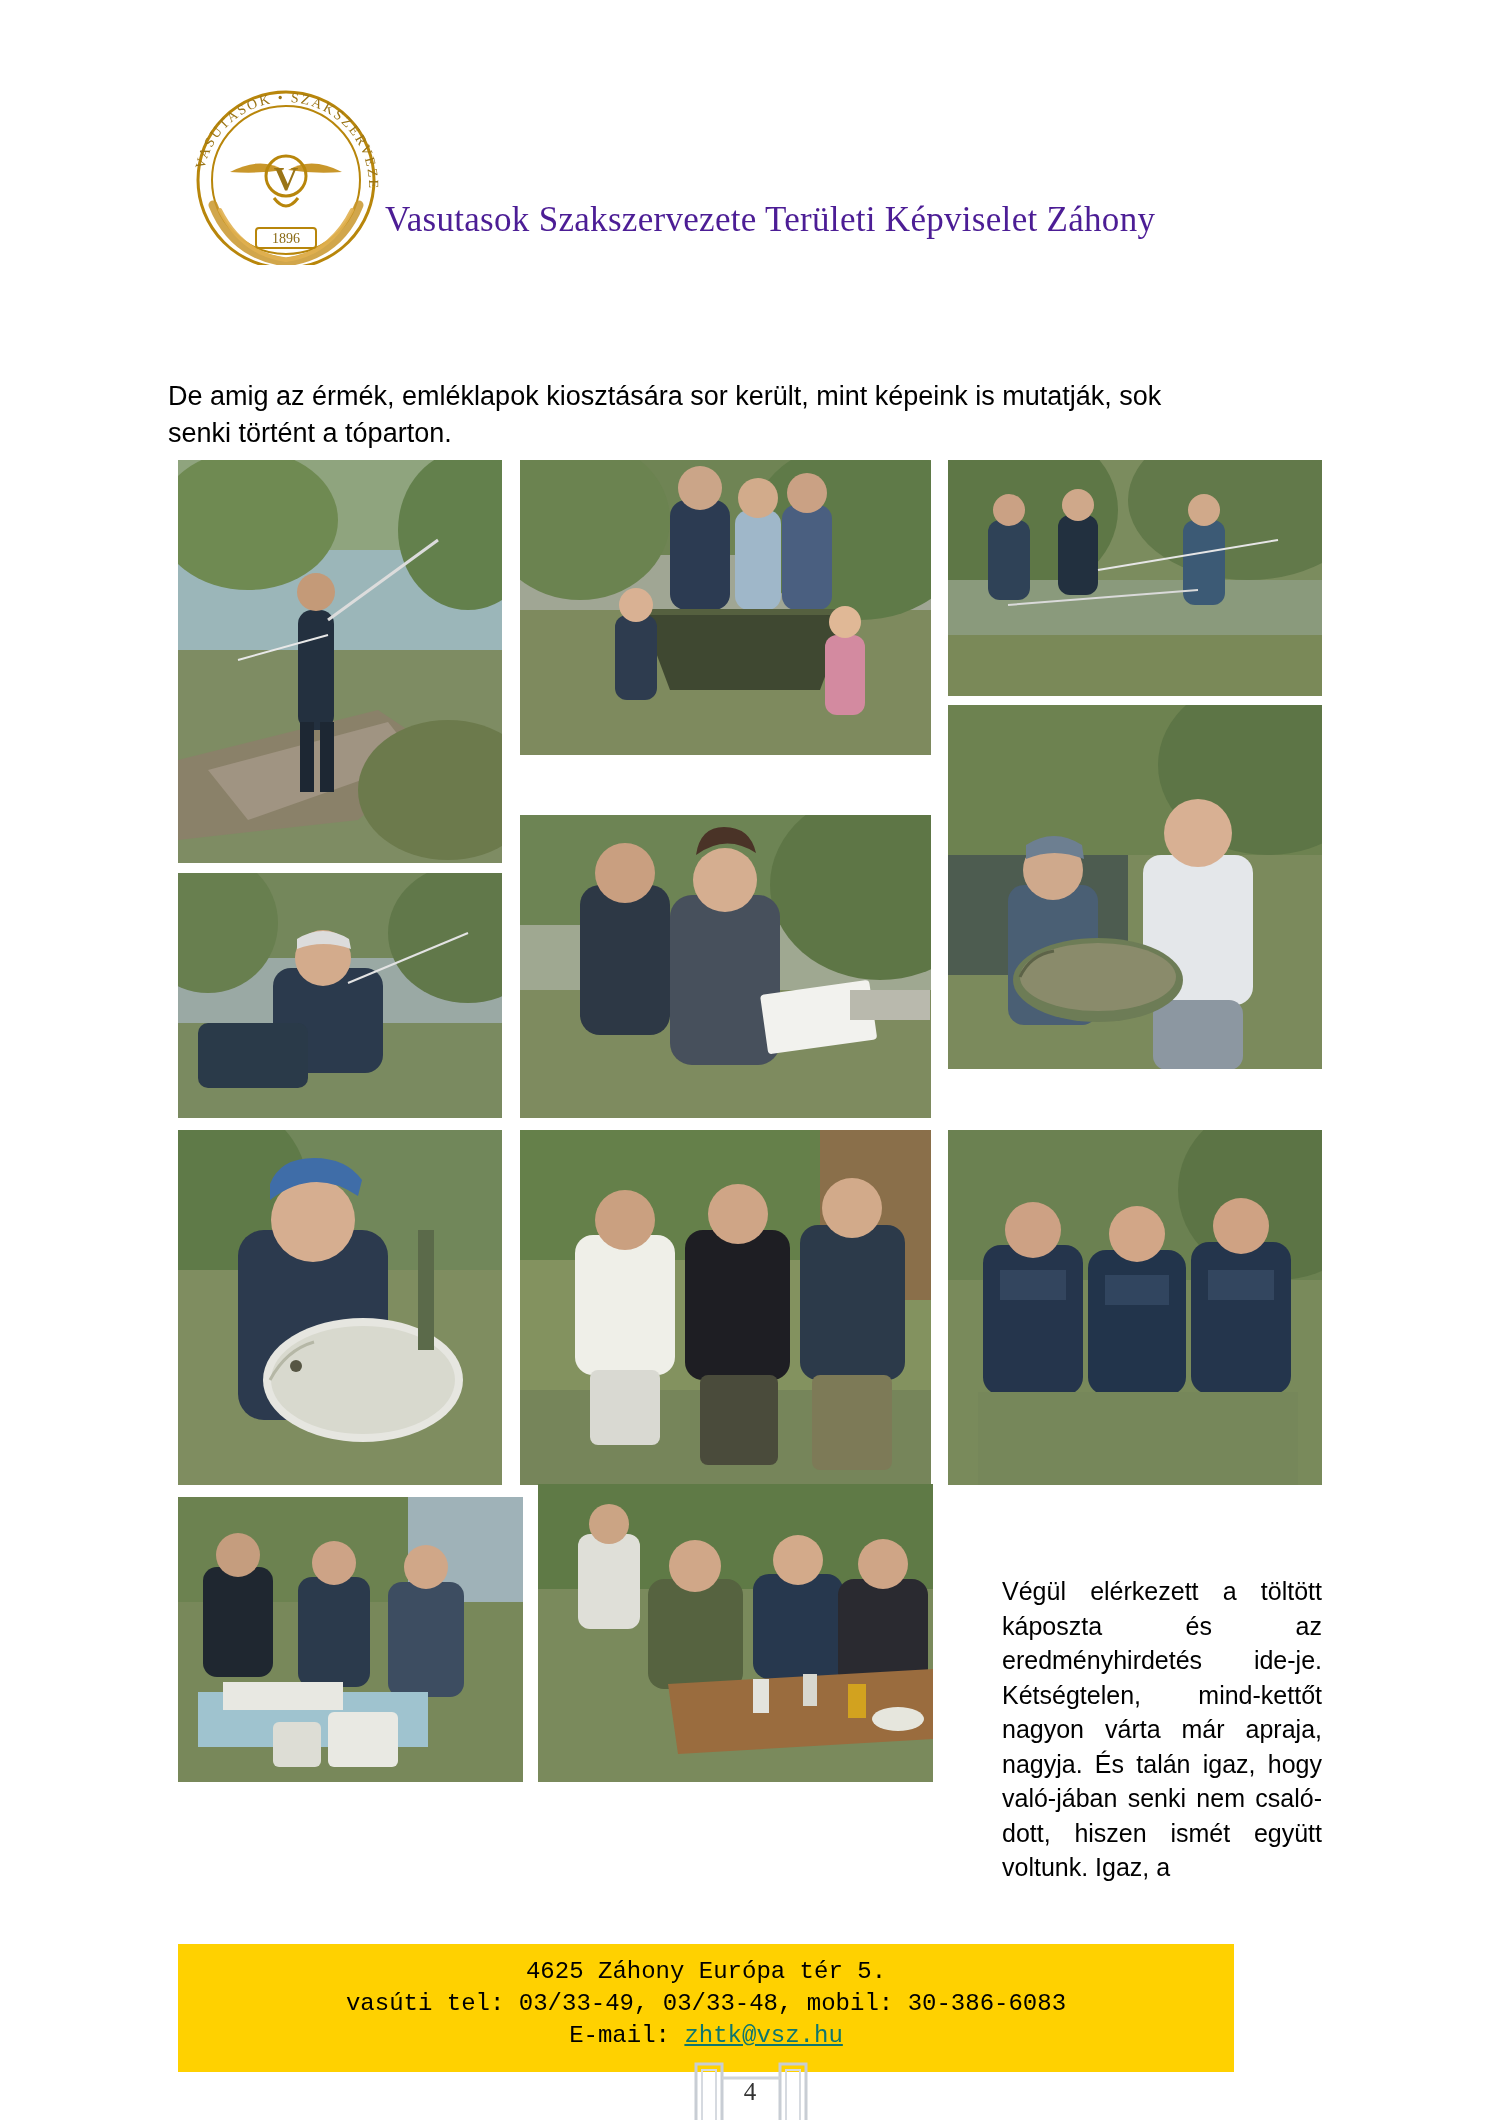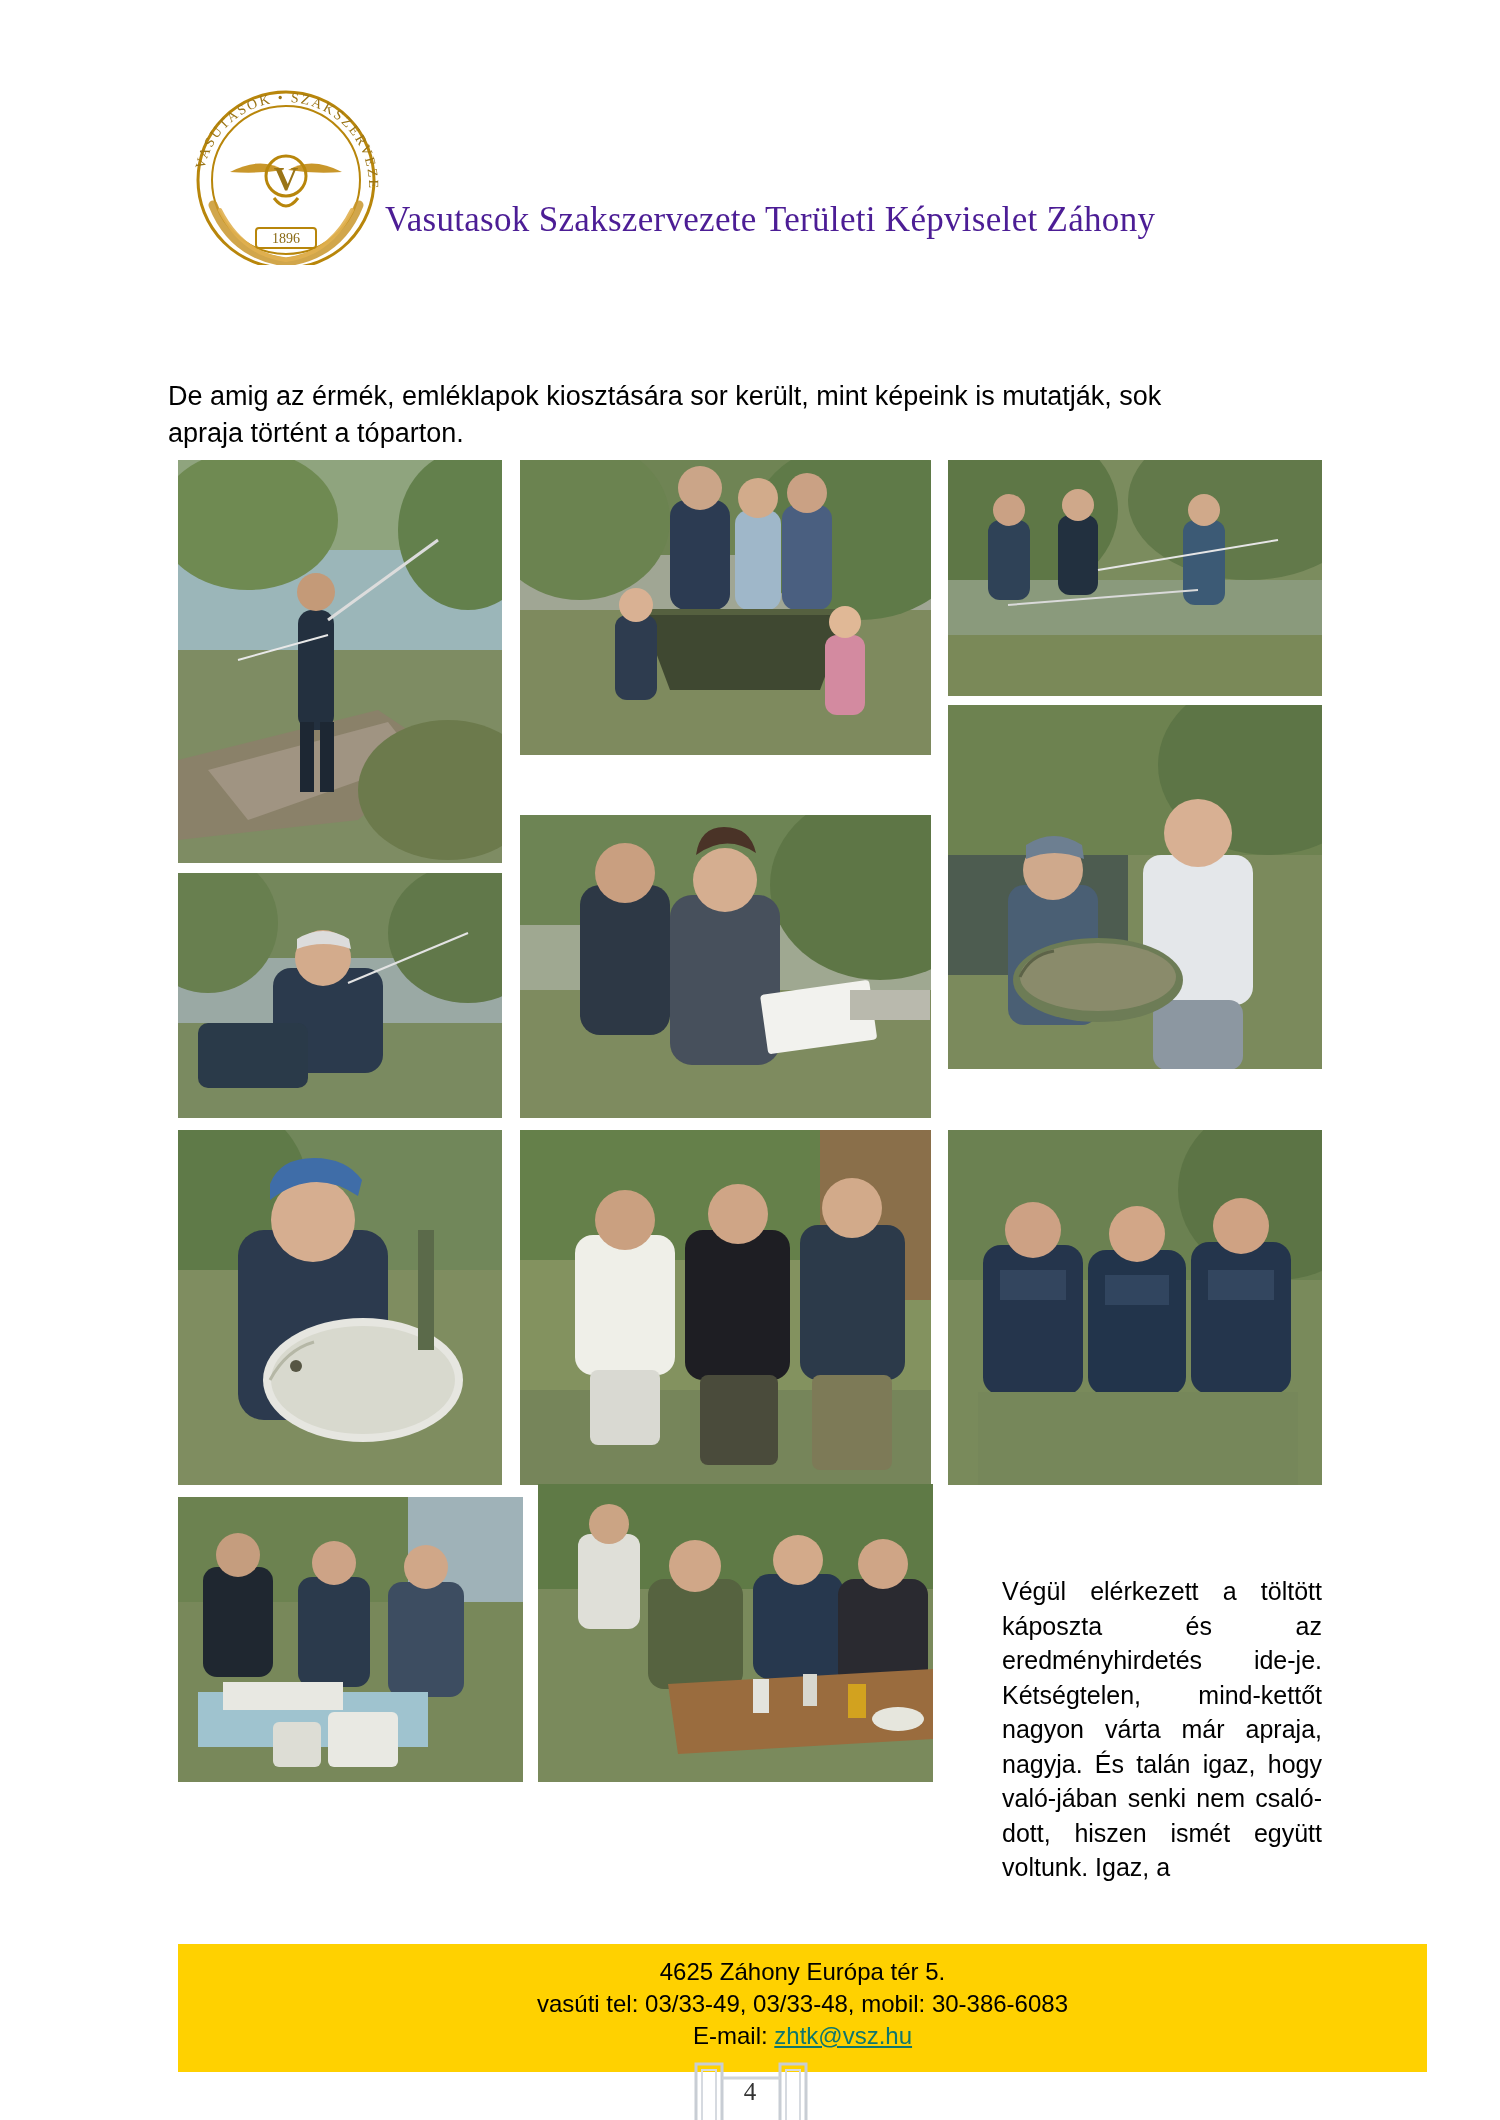--- a/index.html
+++ b/index.html
@@ -97,24 +97,24 @@
     width: 1144px;
     font-size: 25px;
     line-height: 1.38;
   }
 
   
   .footer {
     position: absolute;
     left: 178px;
     top: 1884px;
-    width: 1249px;
+    width: 1056px;
     height: 128px;
     background: #ffd100;
-    font-family: Liberation Sans, sans-serif;
+    font-family: Liberation Mono, monospace;
     font-size: 24px;
     line-height: 1.33;
     text-align: center;
     padding-top: 12px;
     box-sizing: border-box;
   }
   .footer a {
     color: #0f766e;
     text-decoration: underline;
   }
@@ -177,21 +177,21 @@
         <rect x="78" y="148" width="60" height="20" rx="3" fill="#fff" stroke="#b8860b" stroke-width="2"></rect>
         <text x="108" y="163" text-anchor="middle" font-family="Liberation Serif, serif" font-size="14" fill="#8a6a14">1896</text>
       </svg>
     </div>
 
     <div class="org-title">Vasutasok Szakszervezete Területi Képviselet Záhony</div>
   </div>
 
   <div class="intro">
     <span>De amig az érmék, emléklapok kiosztására sor került, mint képeink is mutatják, sok</span>
-    <span class="last-line">apraja történt a tóparton.</span>
+    <span class="last-line">senki történt a tóparton.</span>
   </div>
 
   <div class="photos">
 
     <div class="photo" style="left:0px; top:0px; width:324px; height:403px;">
       <svg viewBox="0 0 324 403" preserveAspectRatio="none" xmlns="http://www.w3.org/2000/svg">
         <rect width="324" height="403" fill="#9fb089"></rect>
         <rect y="0" width="324" height="120" fill="#8fa47e"></rect>
         <rect y="90" width="324" height="110" fill="#9bb6b9"></rect>
         <rect y="190" width="324" height="213" fill="#7e8c63"></rect>

